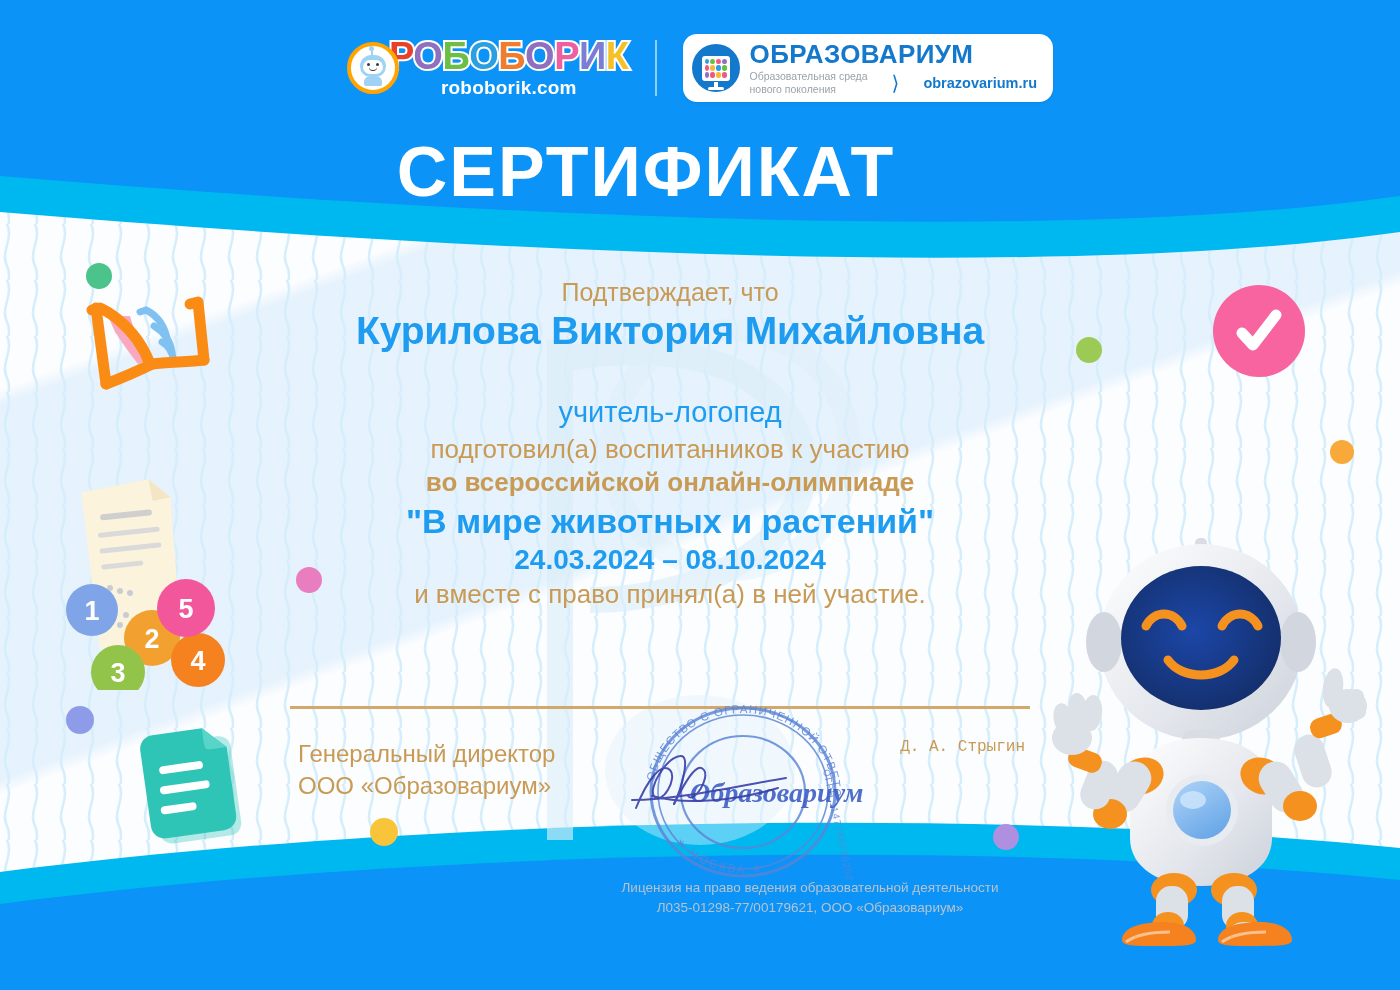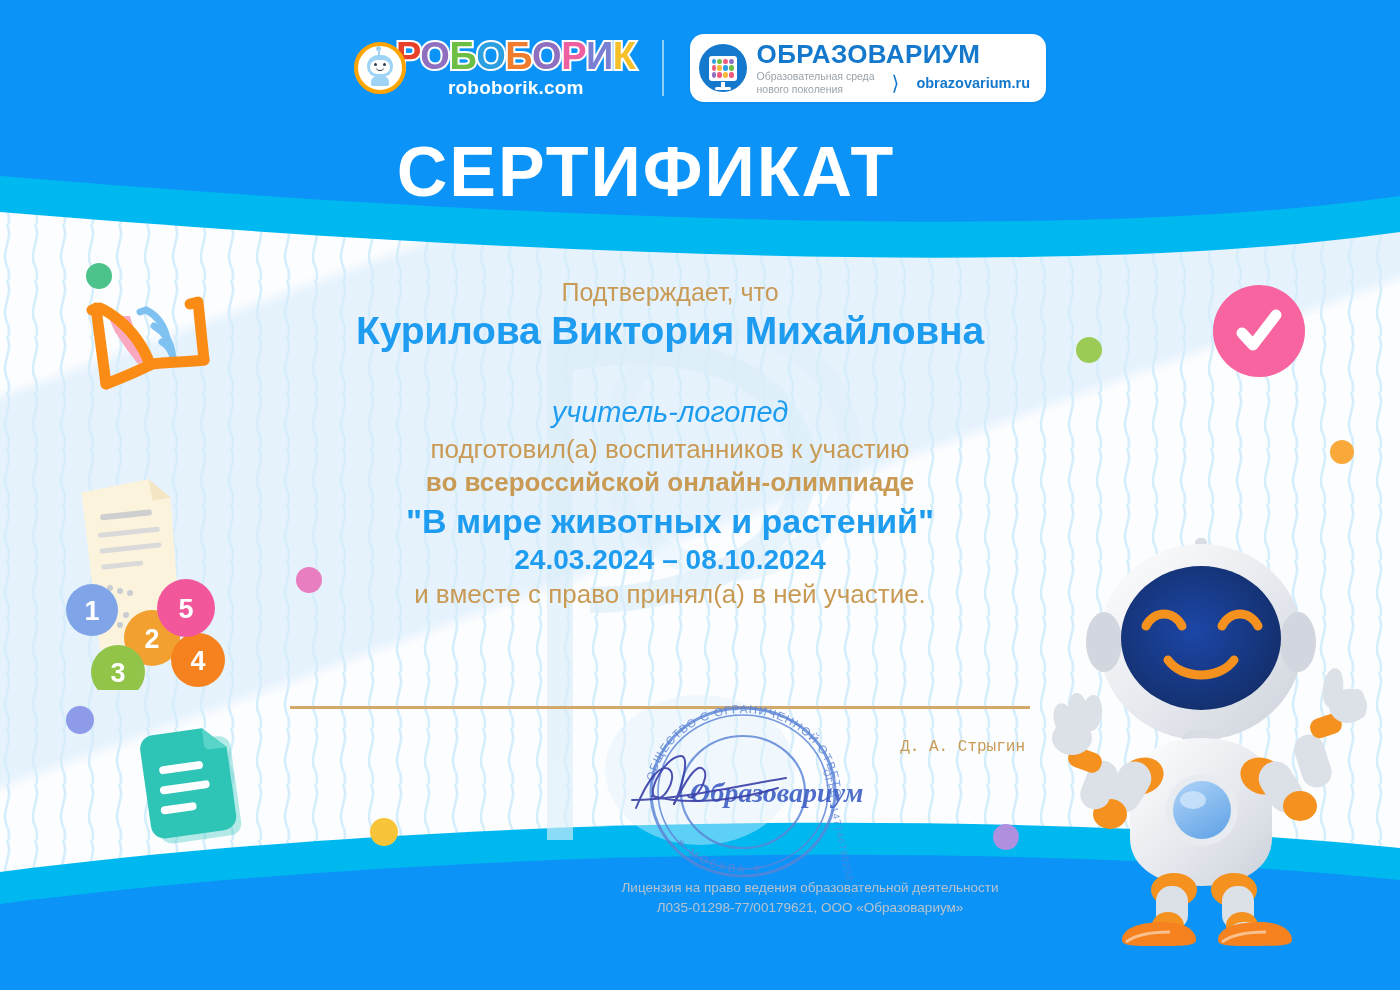--- a/index.html
+++ b/index.html
@@ -121,21 +121,21 @@
     width:4px; height:6px; background:#fff;
   }
   .obraz-base {
     position:absolute; left:50%; bottom:-9px; transform:translateX(-50%);
     width:16px; height:3px; background:#fff; border-radius:2px;
   }
   .obraz-txt { display:flex; flex-direction:column; }
   .obraz-title {
     color:#1479CC; font-size:26px; font-weight:bold; letter-spacing:0.4px; line-height:1;
   }
-  .obraz-sub-row { display:flex; align-items:center; gap:17px; margin-top:3px; }
+  .obraz-sub-row { display:flex; align-items:center; gap:24px; margin-top:3px; }
   .obraz-sub {
     color:#9aa3ab; font-size:10.5px; line-height:1.18; white-space:pre-line;
   }
   .obraz-chev { color:#1479CC; font-size:20px; font-weight:300; line-height:1; }
   .obraz-url { color:#1479CC; font-size:14.5px; font-weight:bold; }
 
   
   .cert-title {
     position:absolute; left:0; top:132px; width:1292px;
     text-align:center; color:#ffffff;
@@ -152,21 +152,21 @@
   
   .body-text {
     position:absolute; left:280px; top:278px; width:780px;
     text-align:center; z-index:15;
   }
   .t-gold { color:#C99A54; }
   .t-blue { color:#1E9CF0; }
   .ln-confirms { font-size:25px; margin-bottom:2px; }
   .ln-name { font-size:39px; font-weight:bold; letter-spacing:-0.2px; }
   .ln-org { font-size:29px; margin-top:3px; }
-  .ln-role { font-size:29px; margin-top:43px;font-style:italic; }
+  .ln-role { font-size:29px; margin-top:43px; }
   .ln-prepared { font-size:26px; margin-top:5px; }
   .ln-olympiad { font-size:26px; margin-top:2px;font-weight:bold; }
   .ln-theme { font-size:34px; font-weight:bold; margin-top:4px; }
   .ln-dates { font-size:28px; font-weight:bold; margin-top:3px; }
   .ln-together { font-size:26px; margin-top:3px; }
 
   
   .divider {
     position:absolute; left:290px; top:706px; width:740px; height:3px;
     background:#D3A96B; z-index:12;
@@ -374,20 +374,24 @@
     <div class="ln-role t-blue">учитель-логопед</div>
     <div class="ln-prepared t-gold">подготовил(а) воспитанников к участию</div>
     <div class="ln-olympiad t-gold">во всероссийской онлайн-олимпиаде</div>
     <div class="ln-theme t-blue">"В мире животных и растений"</div>
     <div class="ln-dates t-blue">24.03.2024 – 08.10.2024</div>
     <div class="ln-together t-gold">и вместе с право принял(а) в ней участие.</div>
   </div>
 
   <div class="divider"></div>
 
+  <div class="sig-left">
+    <div>Генеральный директор</div>
+    <div>ООО «Образовариум»</div>
+  </div>
   <div class="sig-right">Д. А. Стрыгин</div>
 
   <svg class="stamp" viewBox="0 0 250 180">
     <defs>
       <path id="arcTop" d="M35,95 A90,82 0 0 1 215,95"></path>
       <path id="arcBot" d="M40,95 A85,78 0 0 0 210,95"></path>
     </defs>
     <g stroke="#5B84D6" fill="none" opacity="0.82">
       <ellipse cx="125" cy="92" rx="92" ry="84" stroke-width="3"></ellipse>
       <ellipse cx="125" cy="92" rx="85" ry="77" stroke-width="1.6"></ellipse>

